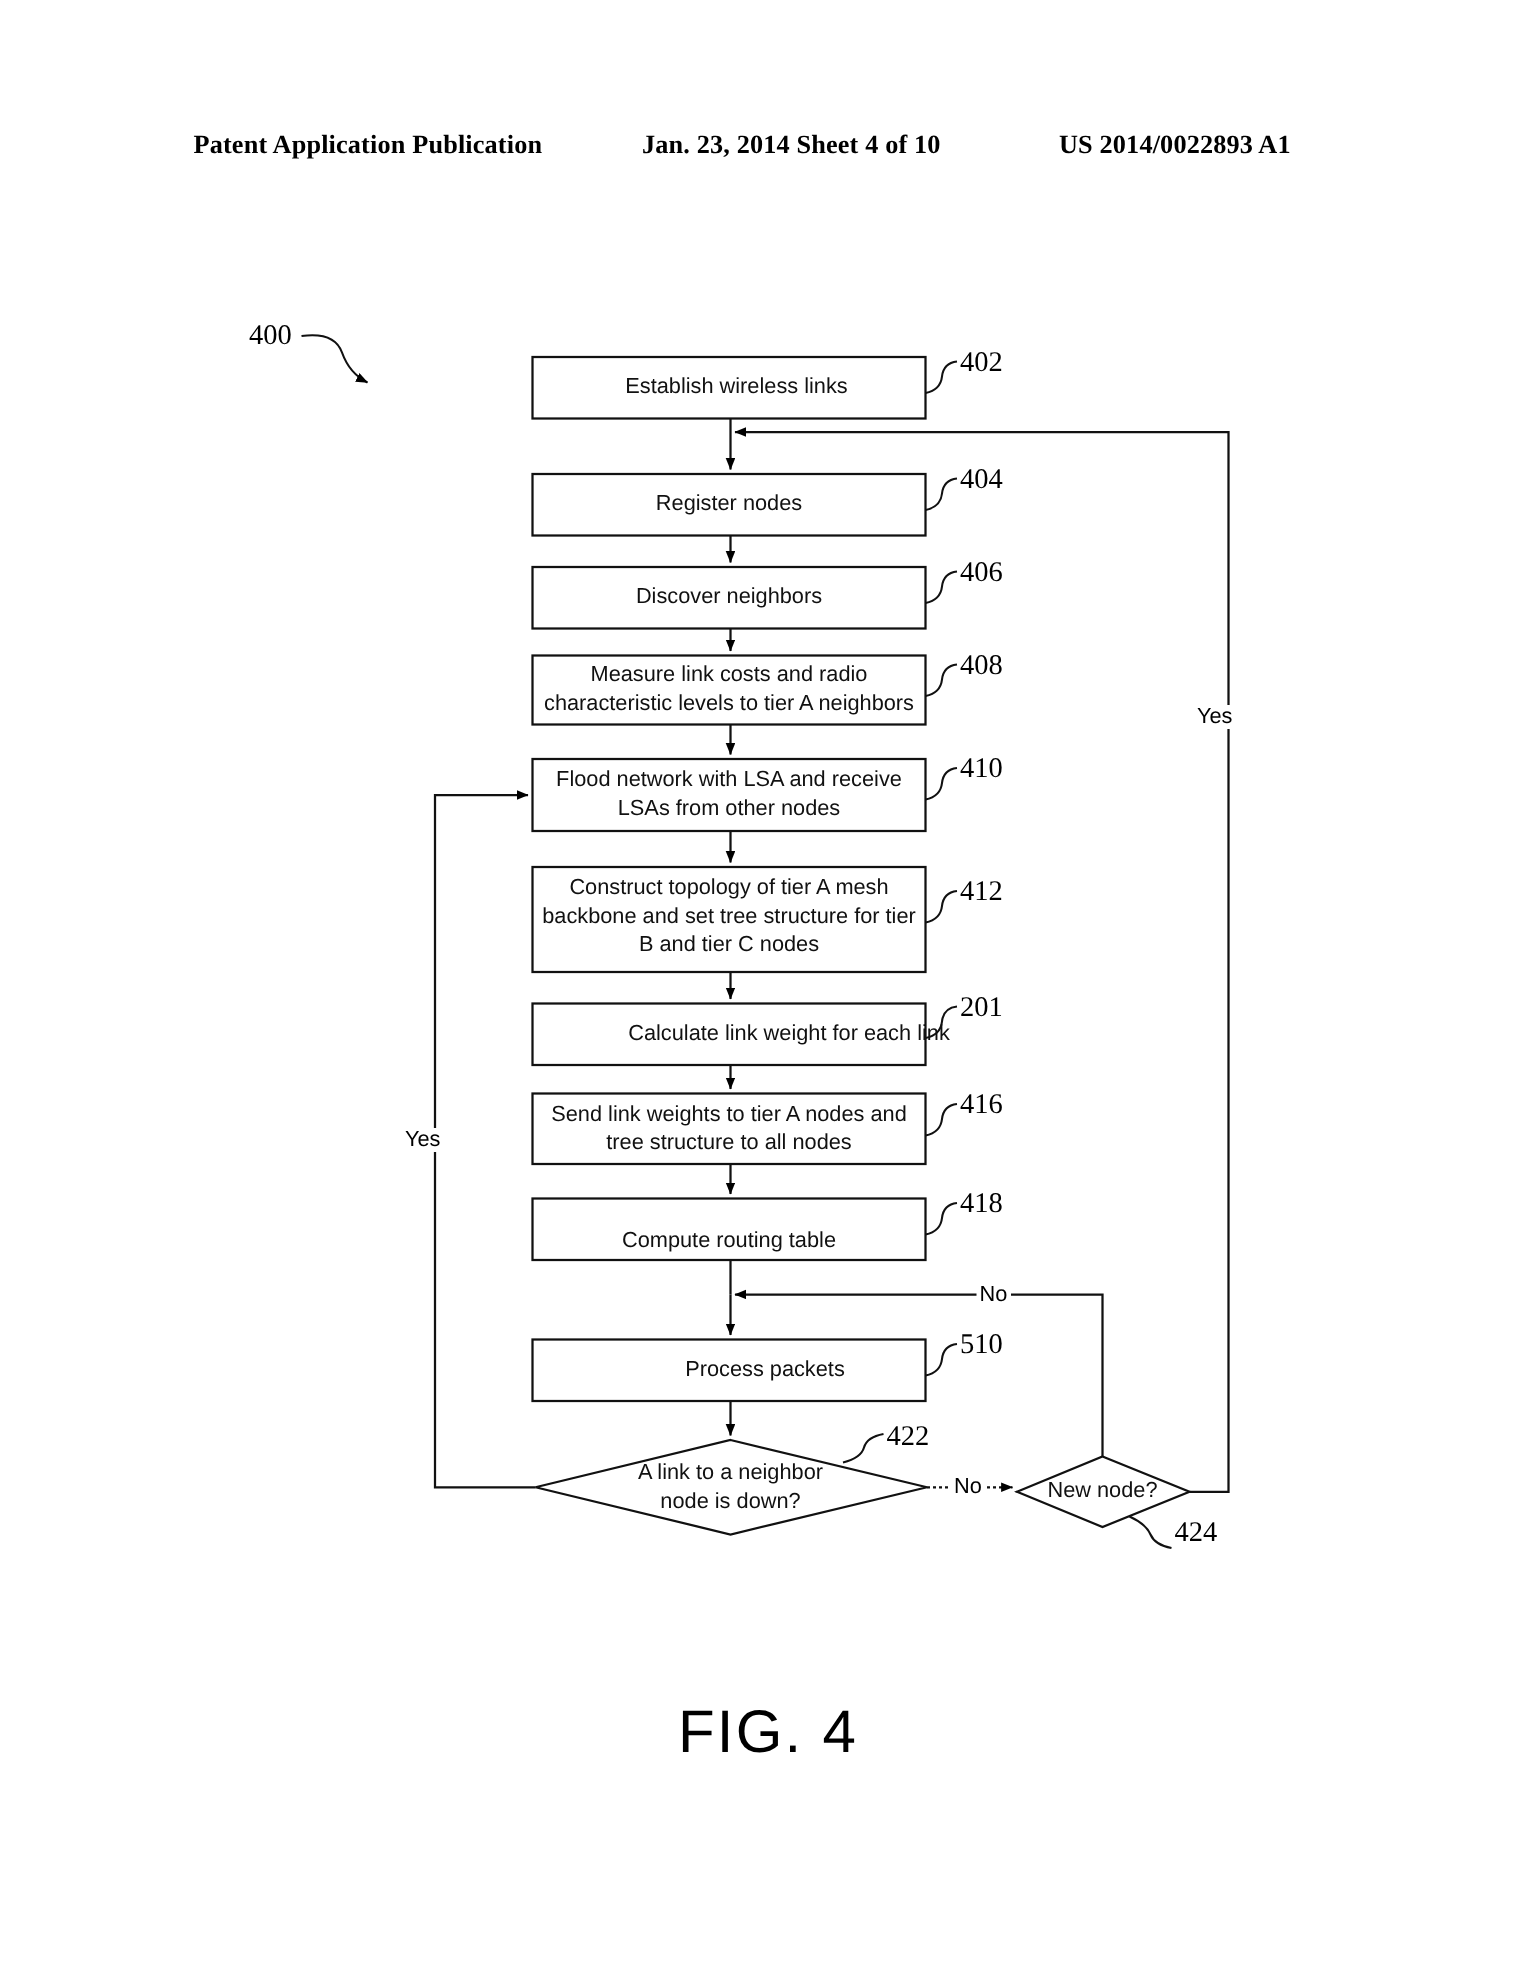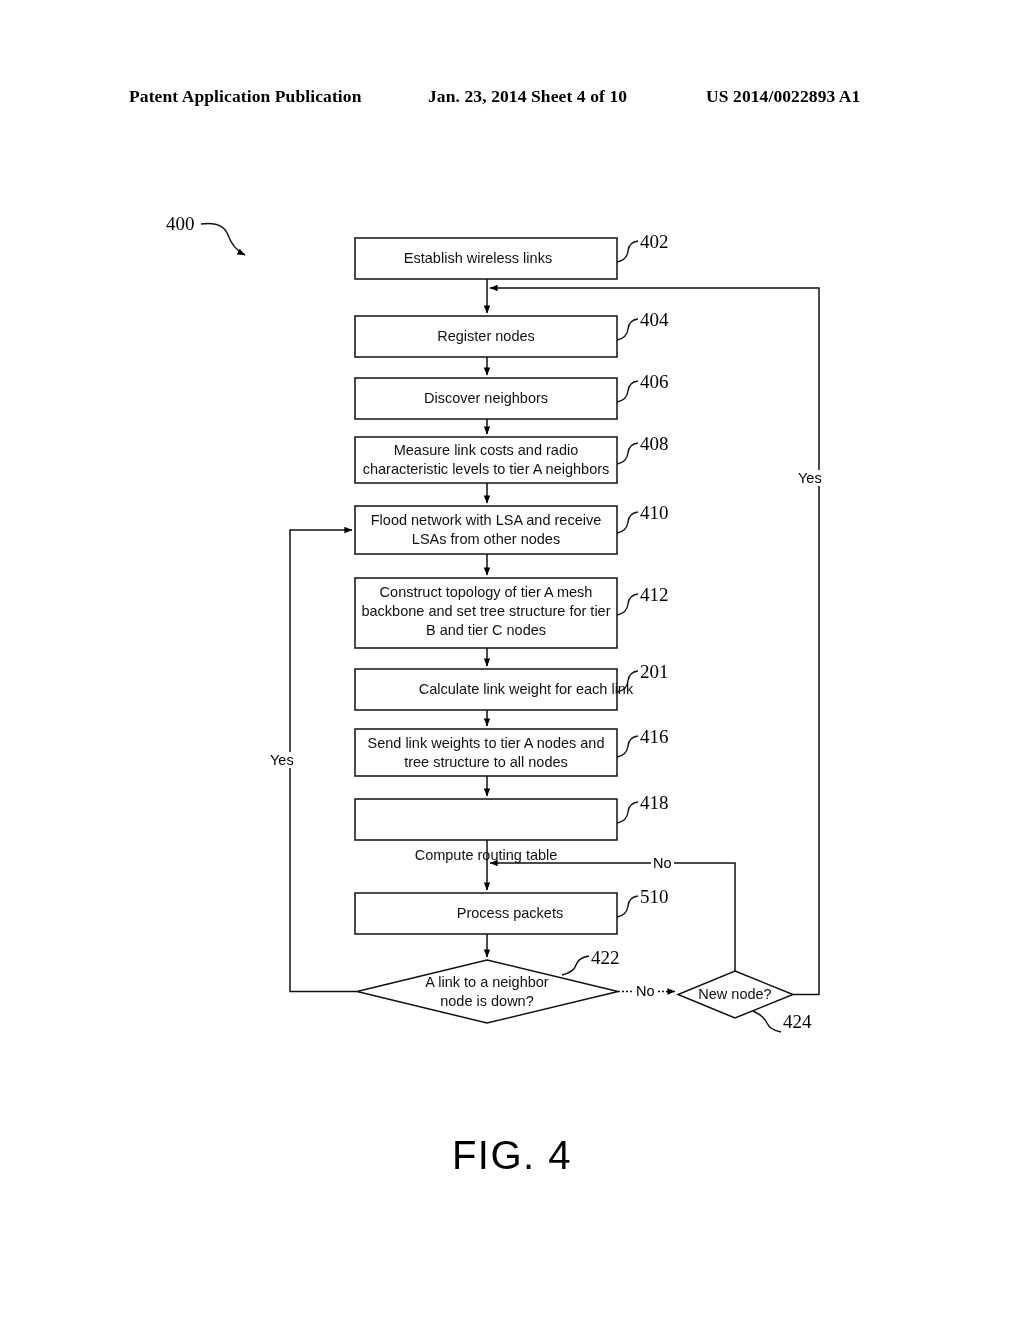--- a/index.html
+++ b/index.html
@@ -169,34 +169,34 @@
       <path d="M617,757 q10,-2 11,-11 q1,-9 10,-10"></path>
       <path d="M617,823 q10,-2 11,-11 q1,-9 10,-10"></path>
       <path d="M617,917 q10,-2 11,-11 q1,-9 10,-10"></path>
       <path d="M562,975 q12,-3 14,-10 q2,-7 13,-9"></path>
       <path d="M753,1011 q11,5 14,12 q3,7 14,9"></path>
 
       <path d="M201,224 q22,-3 27,11 q5,14 17,20" marker-end="url(#arrow)"></path>
     </g>
   </svg>
 
-  <div class="node-text" style="left:342px; top:249px; width:272px;">Establish wireless links</div>
+  <div class="node-text" style="left:355px; top:249px; width:272px;">Establish wireless links</div>
   <div class="node-text" style="left:355px; top:327px; width:262px;">Register nodes</div>
   <div class="node-text" style="left:355px; top:389px; width:262px;">Discover neighbors</div>
   <div class="node-text" style="left:357px; top:511px; width:258px;">Flood network with LSA and receive
 LSAs from other nodes</div>
   <div class="node-text" style="left:357px; top:441px; width:258px;">Measure link costs and radio
 characteristic levels to tier A neighbors</div>
   <div class="node-text" style="left:357px; top:583px; width:258px;">Construct topology of tier A mesh
 backbone and set tree structure for tier
 B and tier C nodes</div>
   <div class="node-text" style="left:355px; top:680px; width:262px;margin-left:40px;">Calculate link weight for each link</div>
   <div class="node-text" style="left:357px; top:734px; width:258px;">Send link weights to tier A nodes and
 tree structure to all nodes</div>
-  <div class="node-text" style="left:355px; top:846px; width:262px;">Compute routing table</div>
+  <div class="node-text" style="left:355px; top:818px; width:262px;">Compute routing table</div>
   <div class="node-text" style="left:355px; top:904px; width:310px;">Process packets</div>
   <div class="node-text" style="left:387px; top:973px; width:200px;">A link to a neighbor
 node is down?</div>
   <div class="node-text" style="left:685px; top:985px; width:100px;">New node?</div>
 
   <div class="ref-num" style="left:640px; top:231px;">402</div>
   <div class="ref-num" style="left:640px; top:309px;">404</div>
   <div class="ref-num" style="left:640px; top:371px;">406</div>
   <div class="ref-num" style="left:640px; top:433px;">408</div>
   <div class="ref-num" style="left:640px; top:502px;">410</div>

